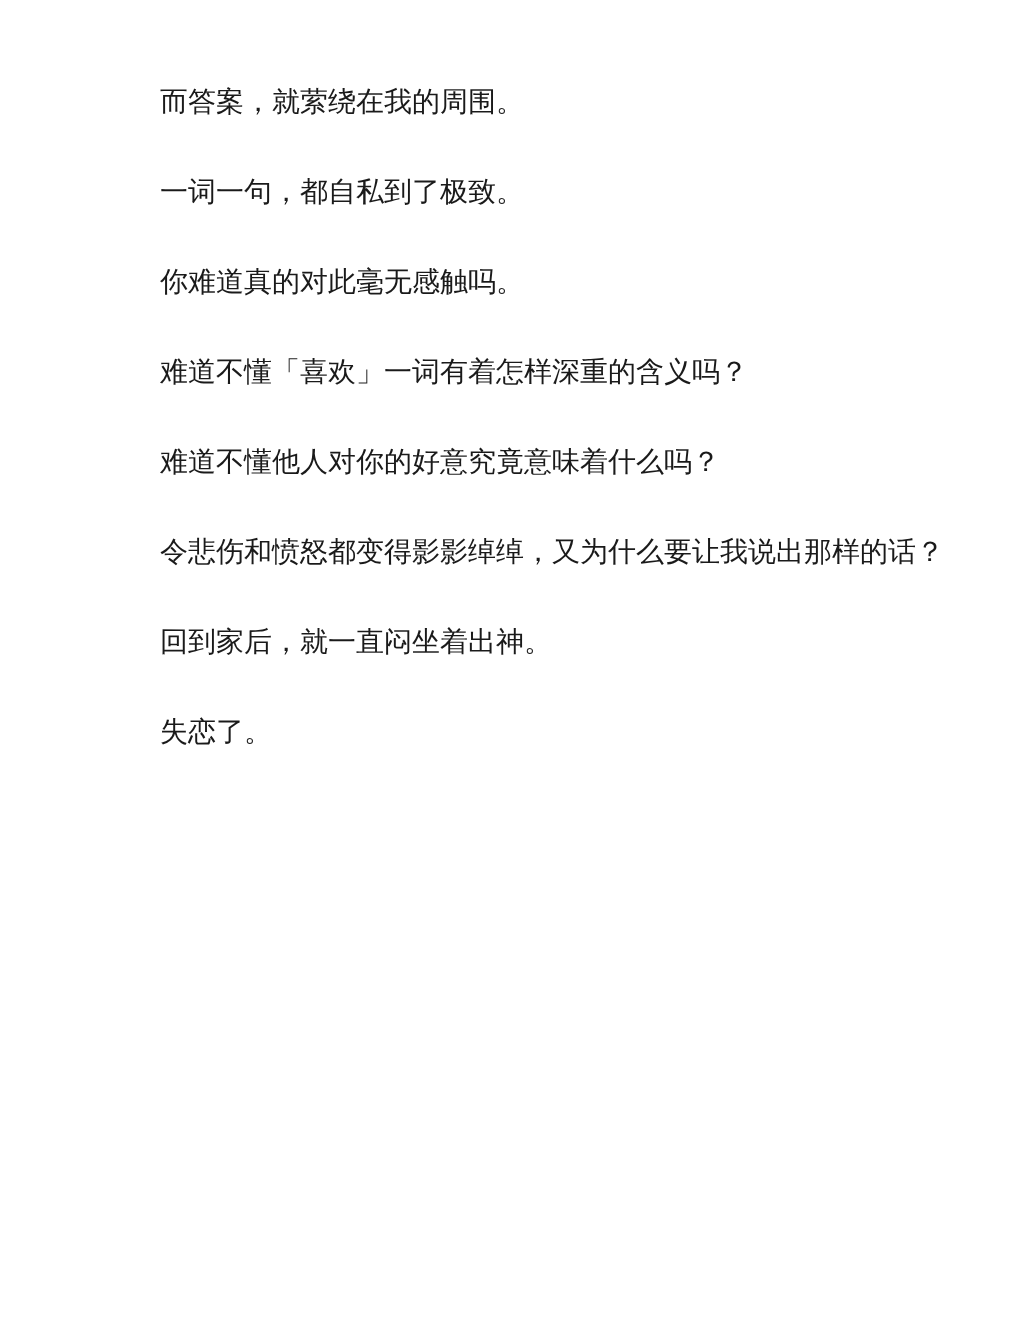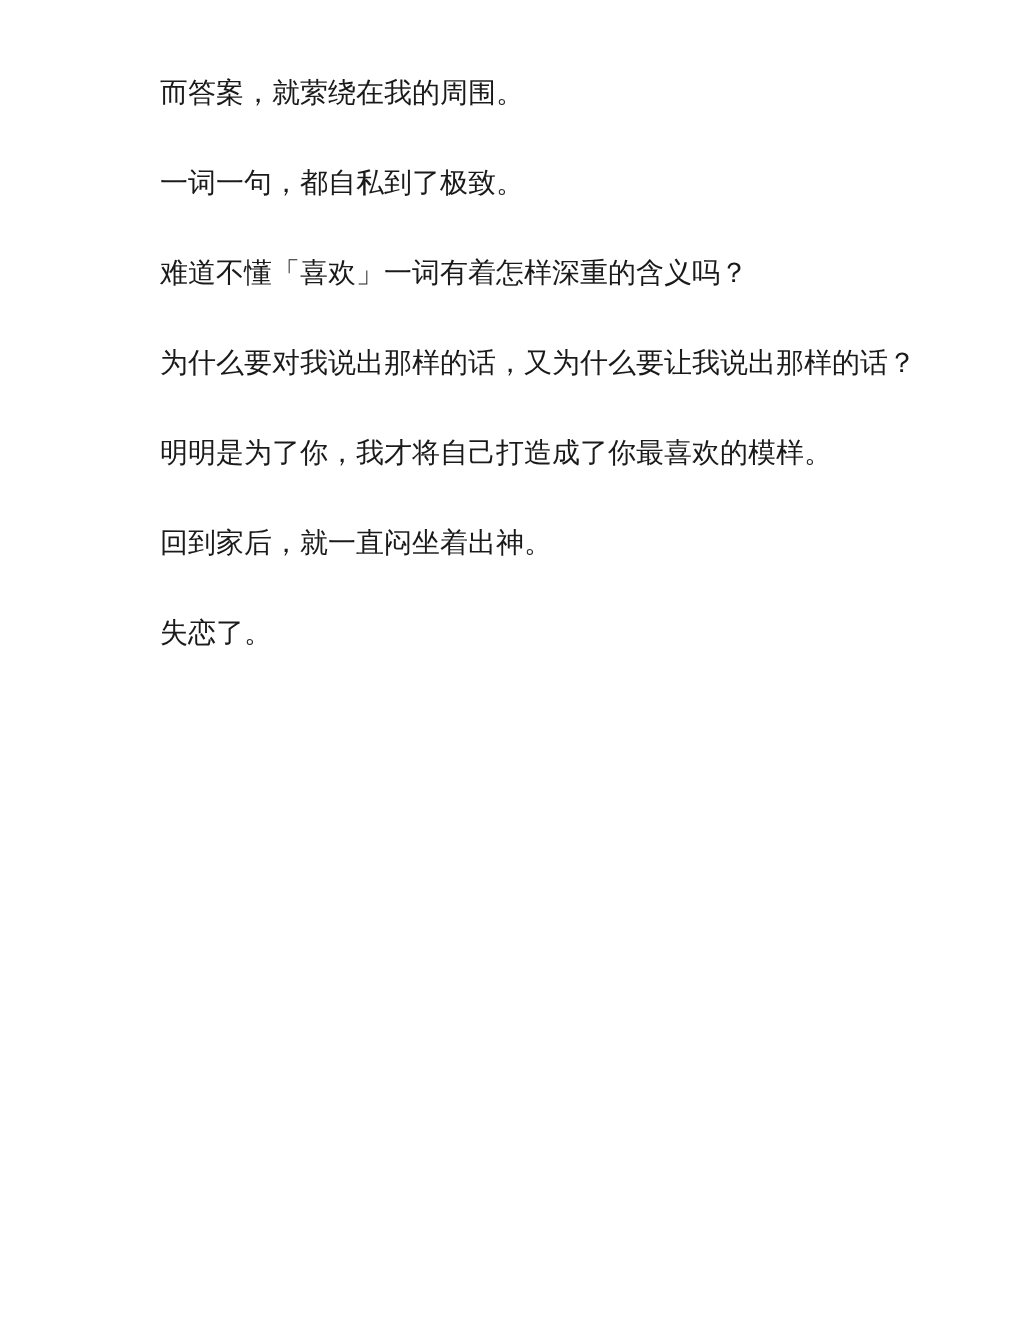--- a/index.html
+++ b/index.html
@@ -18,31 +18,32 @@
     height: 1320px;
     padding: 64px 40px 0 40px;
     background: #ffffff;
     font-family: "Liberation Serif", "DejaVu Serif", serif;
     font-size: 28px;
     line-height: 44px;
     color: #1a1a1a;
     overflow: hidden;
   }
   .para {
-    margin: 7px 0 46px 0;
+    margin: 16px 0 46px 0;
     text-indent: 120px;
     text-align: justify;
     letter-spacing: 0;
     word-break: normal;
   }
 </style>
 </head>
 <body>
 
 <div class="page">
   <p class="para">而答案，就萦绕在我的周围。</p>
   <p class="para">一词一句，都自私到了极致。</p>
+  <p class="para">你难道真的对此毫无感触吗。</p>
   <p class="para">难道不懂「喜欢」一词有着怎样深重的含义吗？</p>
-  <p class="para">为什么要对我说出那样的话，又为什么要让我说出那样的话？</p>
-  <p class="para">明明是为了你，我才将自己打造成了你最喜欢的模样。</p>
+  <p class="para">难道不懂他人对你的好意究竟意味着什么吗？</p>
+  <p class="para">令悲伤和愤怒都变得影影绰绰，又为什么要让我说出那样的话？</p>
   <p class="para">回到家后，就一直闷坐着出神。</p>
   <p class="para">失恋了。</p>
 </div>
 
 </body></html>

